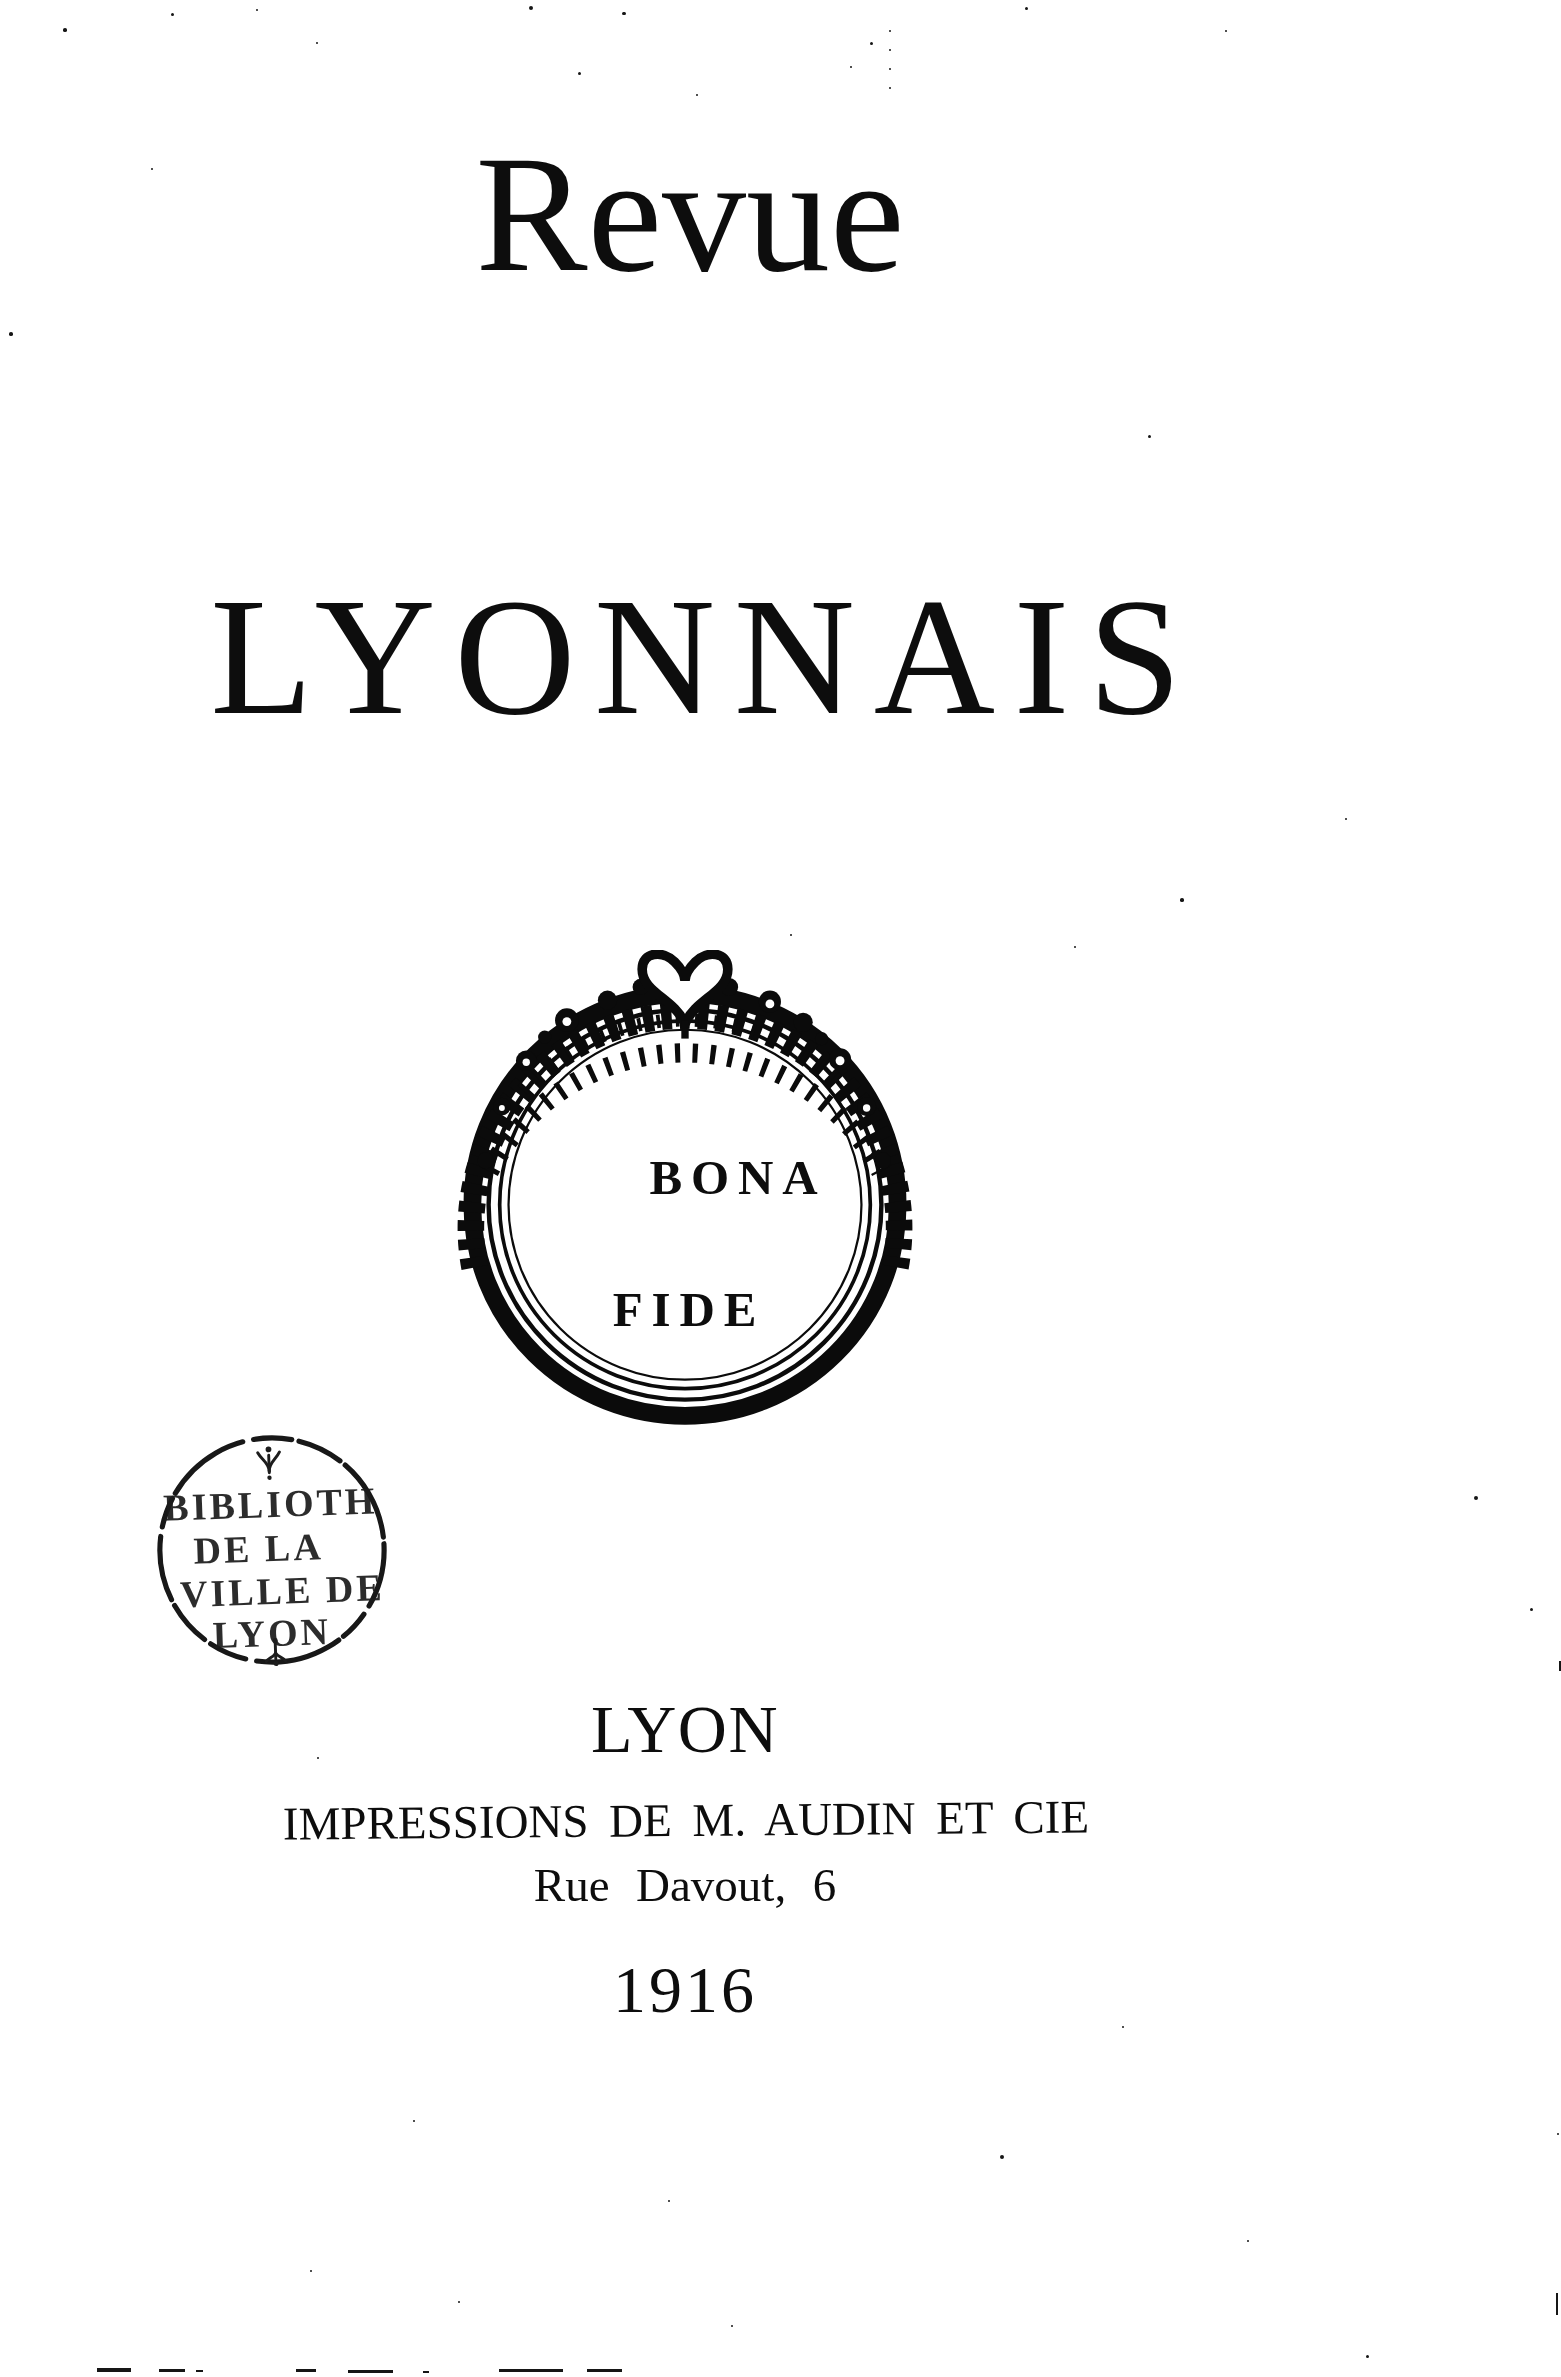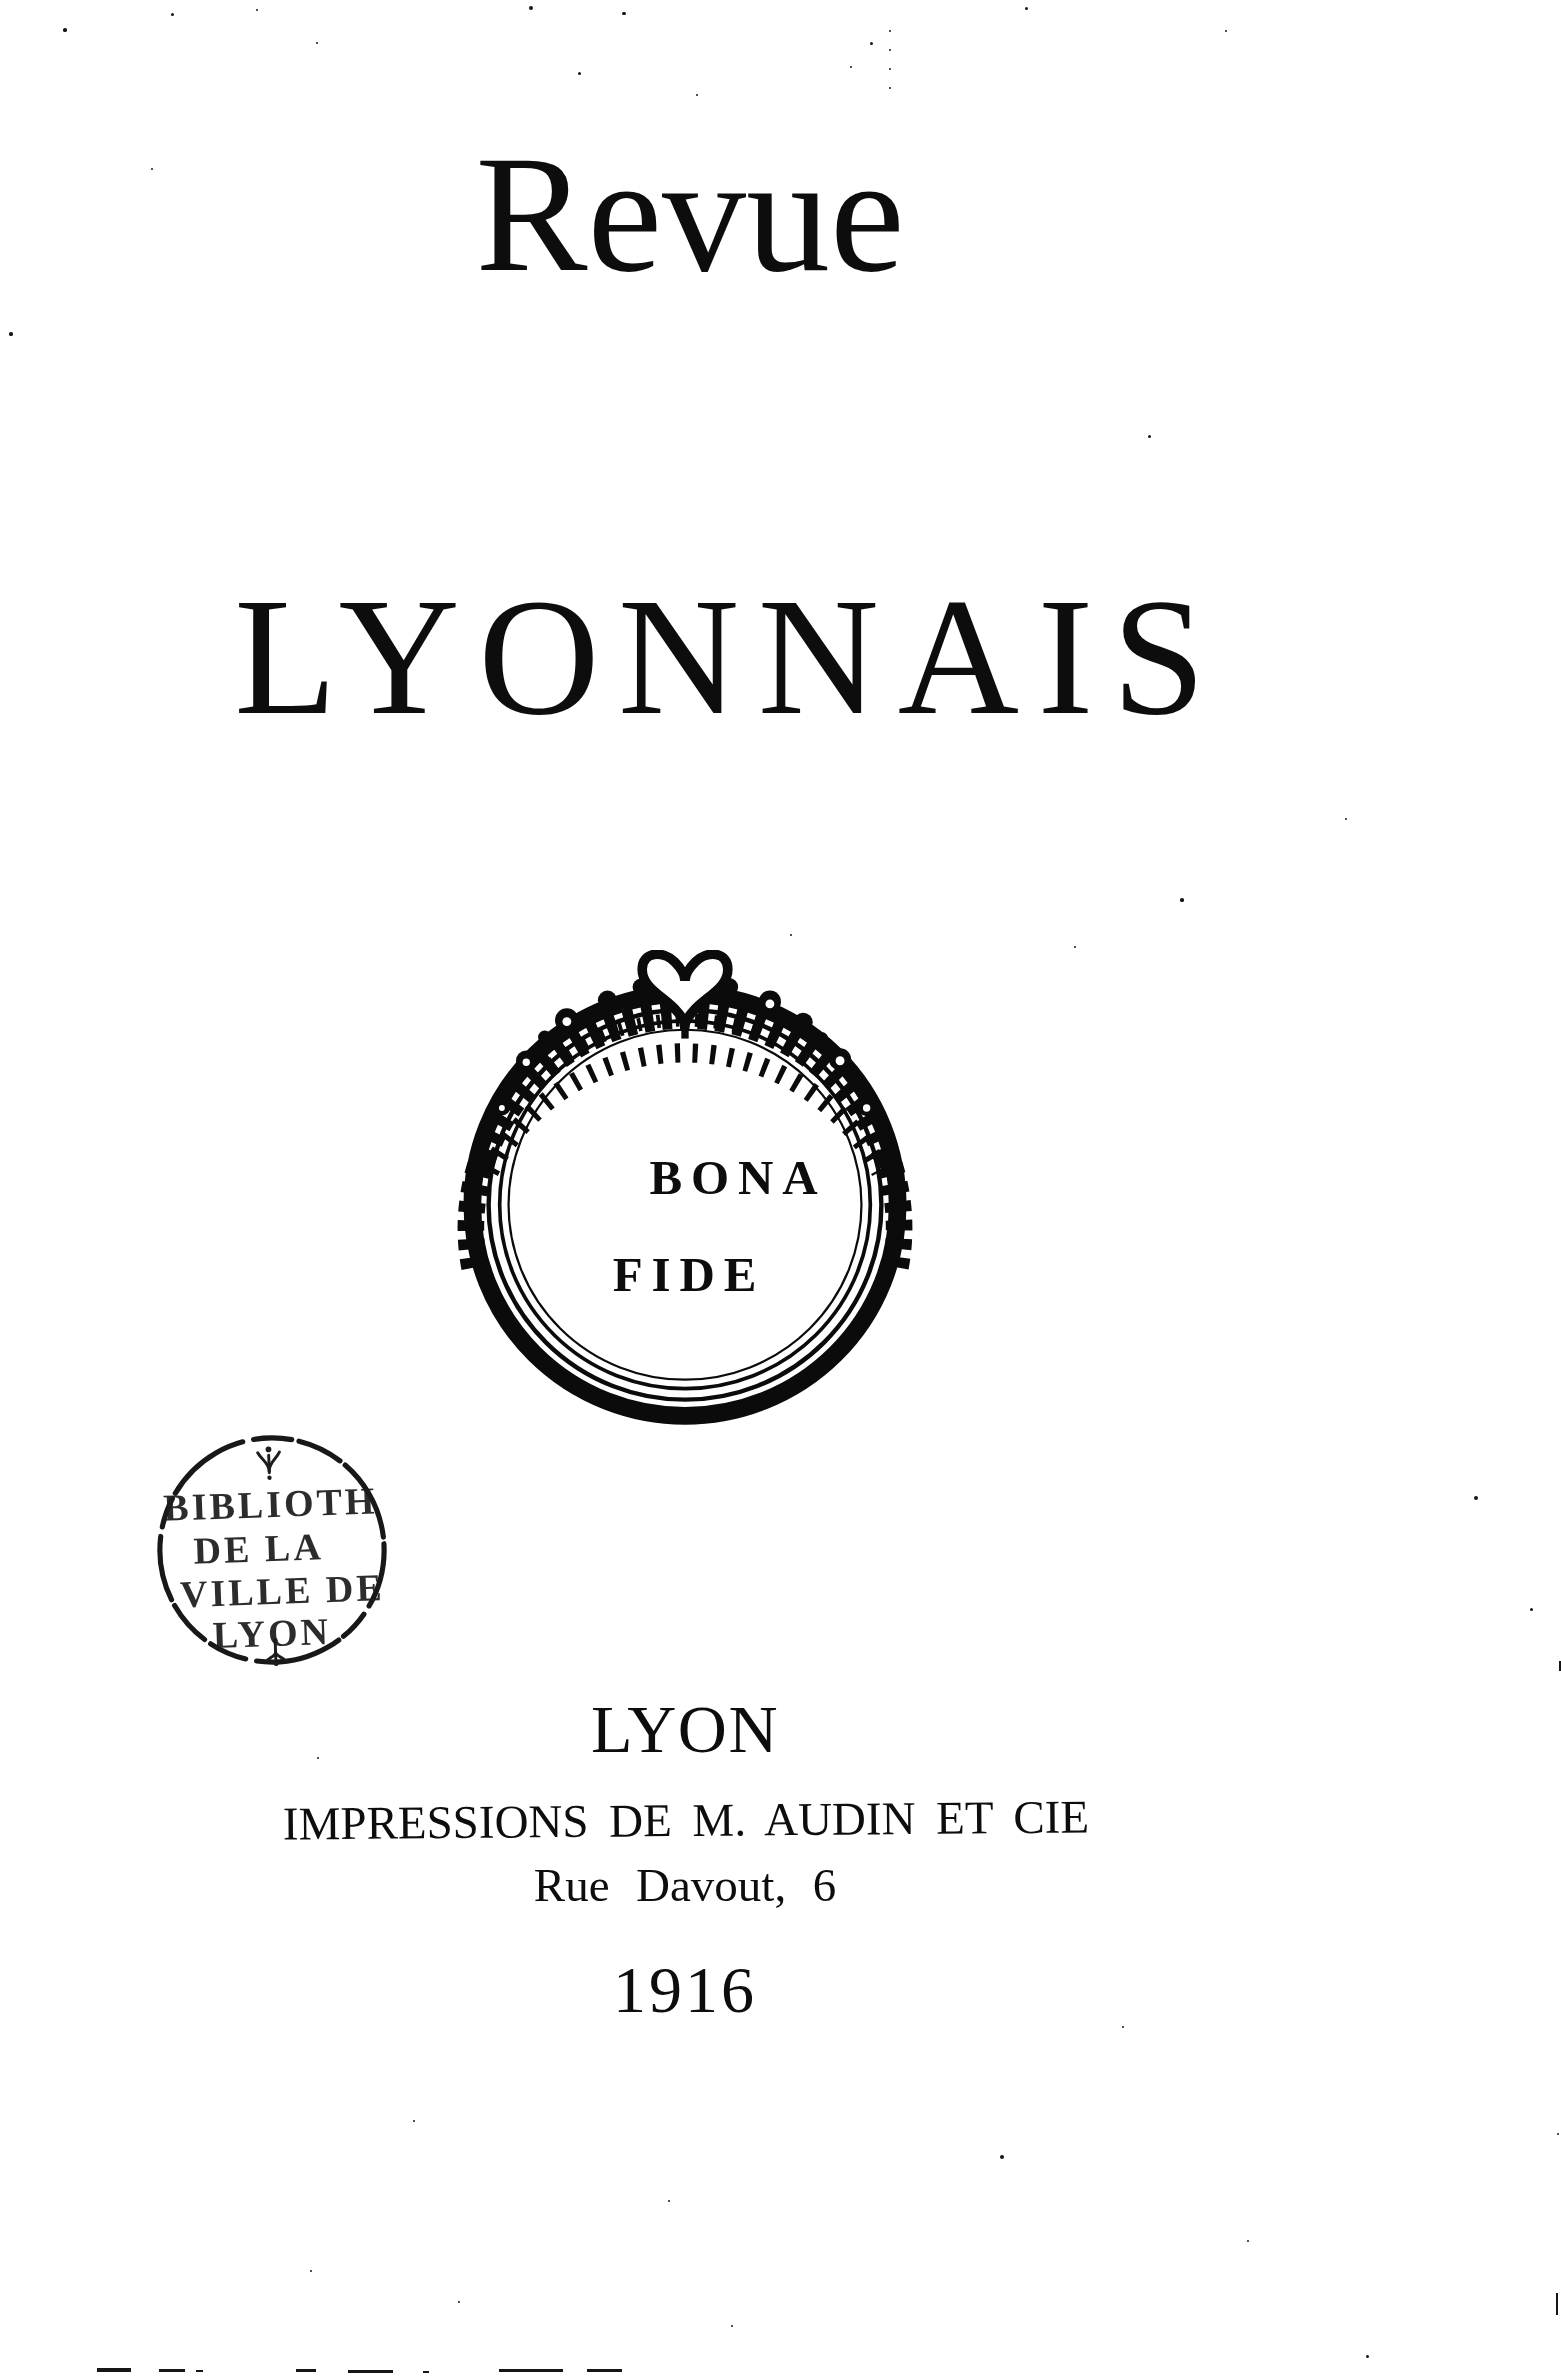--- a/index.html
+++ b/index.html
@@ -11,27 +11,27 @@
     overflow:hidden;
     font-family:"Liberation Serif","DejaVu Serif",serif;
     color:var(--ink);
   }
   .abs{position:absolute;}
   .ctr{transform:translateX(-50%);white-space:nowrap;}
 
   
   .t-revue{left:690px;top:129px;font-size:168px;line-height:1;}
   .t-du{left:686px;top:328px;font-size:168px;line-height:1;}
-  .t-lyonnais{left:705px;top:572px;font-size:168px;line-height:1;letter-spacing:0.11em;margin-left:24px;}
+  .t-lyonnais{left:705px;top:572px;font-size:168px;line-height:1;letter-spacing:0.11em;}
 
   
   .medallion{left:456px;top:950px;width:458px;height:491px;}
   .motto{font-weight:bold;letter-spacing:8.9px;font-size:49px;line-height:1;}
   .motto-1{left:690px;top:1153px;margin-left:48px;}
-  .motto-2{left:689px;top:1250px;}
+  .motto-2{left:689px;top:1285px;}
 
   
   .stamp{left:154px;top:1432px;width:236px;height:236px;transform:rotate(-2deg);}
   .stamp-border{position:absolute;left:0;top:0;}
   .stamp-line{
     position:absolute;left:50%;transform:translateX(-50%);
     font-weight:bold;color:#1d1d1d;line-height:1;white-space:nowrap;
     font-size:38px;letter-spacing:3px;opacity:.93;
   }
   .st-0{top:53px;}

